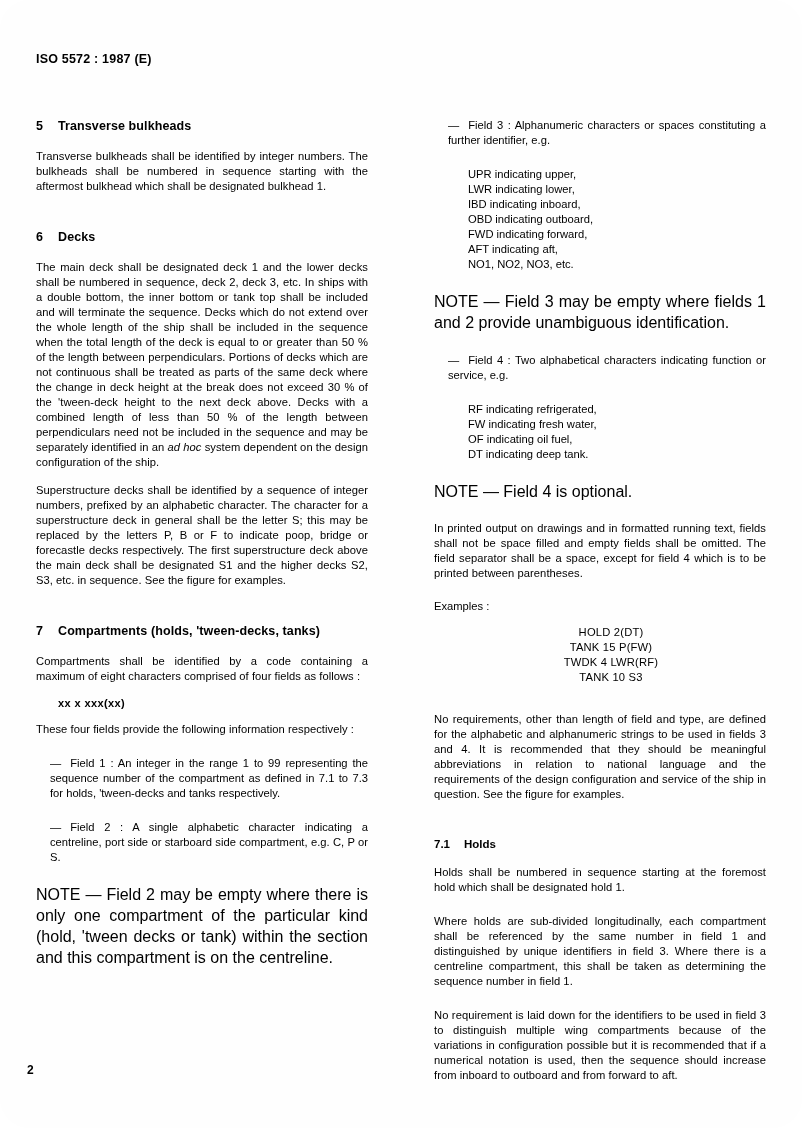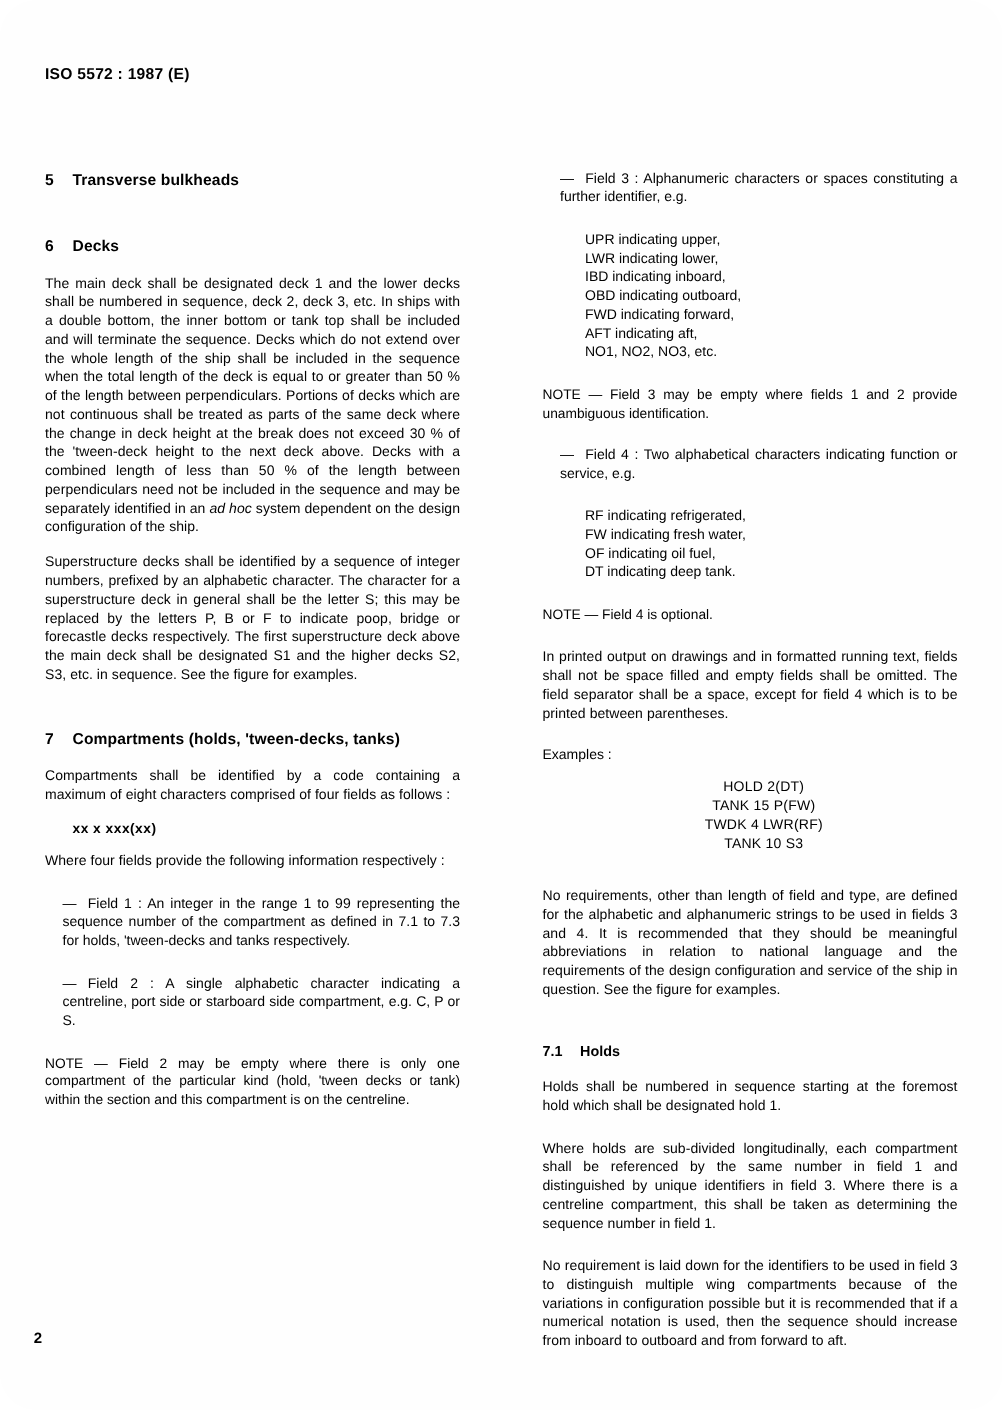--- a/index.html
+++ b/index.html
@@ -27,21 +27,21 @@
     left: 36px;
     top: 52px;
     font-size: 12.5px;
     font-weight: bold;
     letter-spacing: 0.2px;
   }
   
   .columns {
     position: absolute;
     left: 36px;
-    top: 136px;
+    top: 118px;
     width: 730px;
   }
   .col {
     width: 332px;
     float: left;
   }
   .col.right { margin-left: 66px; }
 
   h2.section {
     font-size: 12.5px;
@@ -67,21 +67,21 @@
   p.body {
     font-size: 11.2px;
     line-height: 1.34;
     margin: 0 0 13px 0;
     text-align: justify;
     text-justify: inter-word;
     letter-spacing: 0.05px;
   }
   p.body.last { margin-bottom: 0; }
   p.note {
-    font-size: 11px;
+    font-size: 16px;
     line-height: 1.33;
     margin: 0 0 13px 0;
     text-align: justify;
   }
   .dash-item {
     font-size: 11.2px;
     line-height: 1.34;
     margin: 0 0 13px 0;
     padding-left: 14px;
     text-align: justify;
@@ -140,37 +140,38 @@
 
   <div class="doc-header">ISO 5572 : 1987 (E)</div>
 
   <div class="columns">
 
     <div class="col left">
 
       <h2 class="section">
         <span class="num">5</span><span>Transverse bulkheads</span>
       </h2>
+      <p class="body">Transverse bulkheads shall be identified by integer numbers. The bulkheads shall be numbered in sequence starting with the aftermost bulkhead which shall be designated bulkhead 1.</p>
 
       <div class="spacer-lg"></div>
 
       <h2 class="section">
         <span class="num">6</span><span>Decks</span>
       </h2>
       <p class="body"><span>The main deck shall be designated deck 1 and the lower decks shall be numbered in sequence, deck 2, deck 3, etc. In ships with a double bottom, the inner bottom or tank top shall be included and will terminate the sequence. Decks which do not extend over the whole length of the ship shall be included in the sequence when the total length of the deck is equal to or greater than 50 % of the length between perpendiculars. Portions of decks which are not continuous shall be treated as parts of the same deck where the change in deck height at the break does not exceed 30 % of the 'tween-deck height to the next deck above. Decks with a combined length of less than 50 % of the length between perpendiculars need not be included in the sequence and may be separately identified in an </span><i class="it">ad hoc</i><span> system dependent on the design configuration of the ship.</span></p>
       <p class="body">Superstructure decks shall be identified by a sequence of integer numbers, prefixed by an alphabetic character. The character for a superstructure deck in general shall be the letter S; this may be replaced by the letters P, B or F to indicate poop, bridge or forecastle decks respectively. The first superstructure deck above the main deck shall be designated S1 and the higher decks S2, S3, etc. in sequence. See the figure for examples.</p>
 
       <div class="spacer-lg"></div>
 
       <h2 class="section">
         <span class="num">7</span><span>Compartments (holds, 'tween-decks, tanks)</span>
       </h2>
       <p class="body">Compartments shall be identified by a code containing a maximum of eight characters comprised of four fields as follows :</p>
       <div class="code-line">xx x xxx(xx)</div>
-      <p class="body">Where four fields provide the following information respectively :</p>
+      <p class="body">These four fields provide the following information respectively :</p>
 
       <div class="spacer-sm"></div>
 
       <p class="dash-item"><span class="dash">—</span><span>Field 1 : An integer in the range 1 to 99 representing the sequence number of the compartment as defined in 7.1 to 7.3 for holds, 'tween-decks and tanks respectively.</span></p>
 
       <div class="spacer-sm"></div>
 
       <p class="dash-item"><span class="dash">—</span><span>Field 2 : A single alphabetic character indicating a centreline, port side or starboard side compartment, e.g. C, P or S.</span></p>
 
       <div class="spacer-sm"></div>

